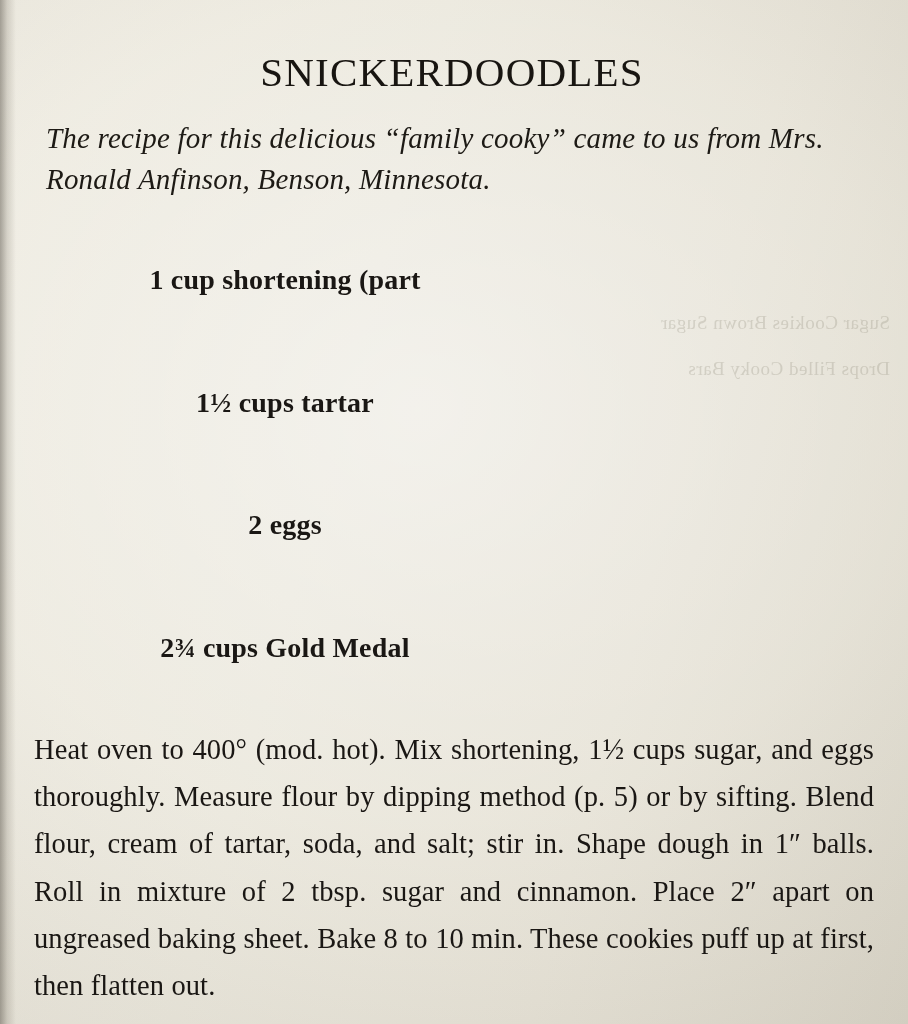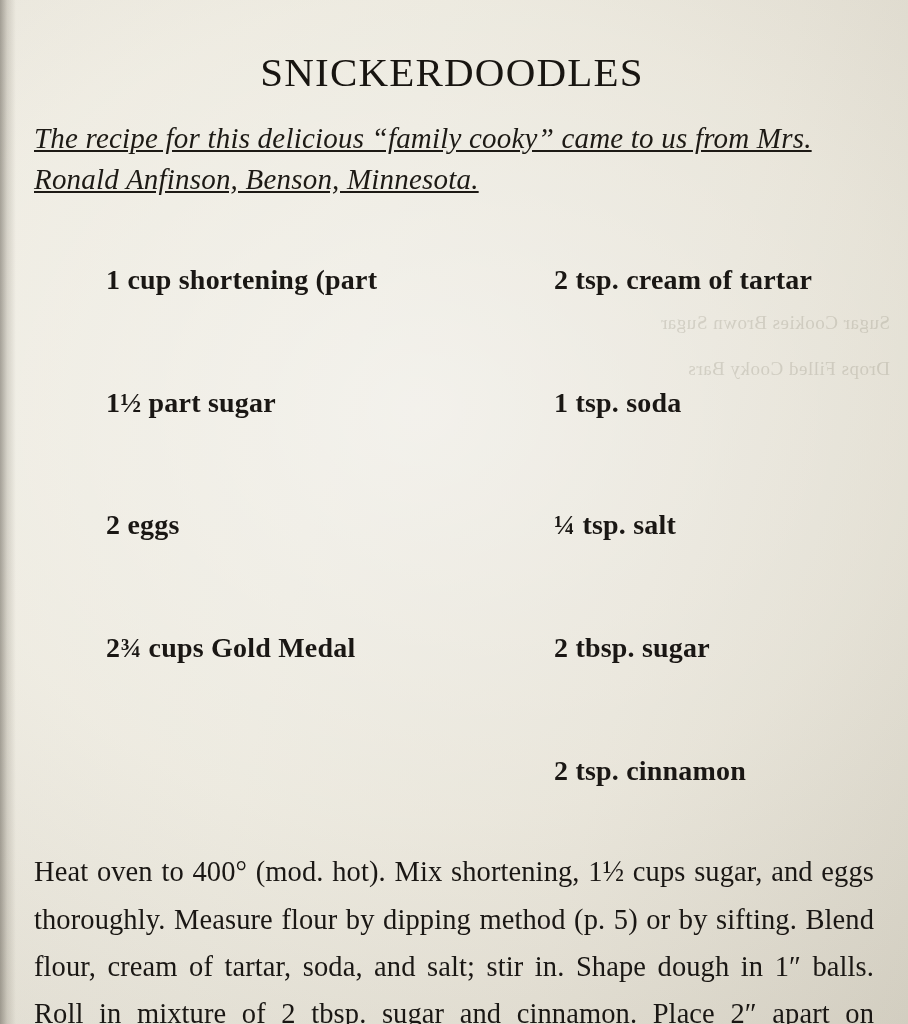--- a/index.html
+++ b/index.html
@@ -61,42 +61,41 @@
     text-align: center;
     font-family: "Liberation Serif", serif;
     font-weight: 400;
     font-size: 41px;
     letter-spacing: 1.2px;
     text-transform: uppercase;
     color: #181511;
   }
 
   .intro {
-    margin: 0 0 20px 4px;
+    margin: 0 0 20px 16px;
     font-style: italic;
     font-size: 29px;
     line-height: 1.40;
     letter-spacing: 0.2px;
     color: #1d1a15;
-    text-decoration: underline;
   }
 
   .ingredients {
     display: flex;
     gap: 18px;
     margin: 0 0 16px 4px;
   }
   .ing-col {
     flex: 0 0 auto;
     font-weight: 700;
     font-size: 28px;
     line-height: 1.46;
     letter-spacing: 0.2px;
   }
-  .ing-col.left { width: 430px; }
+  .ing-col.left { width: 430px; text-align: center; }
   .ing-col.right { width: 400px; }
   .ing-item { white-space: pre-wrap; }
   .ing-item .cont {
     display: block;
     padding-left: 44px;
   }
 
   .method {
     margin: 4px 0 16px 4px;
     font-size: 28.5px;
@@ -121,46 +120,29 @@
 
     <p class="intro">The recipe for this delicious “family cooky” came to us from Mrs. Ronald Anfinson, Benson, Minnesota.</p>
 
     <div class="ingredients">
 
       <div class="ing-col left">
         <div class="ing-item">
           <span>1 cup shortening (part</span>
         </div>
         <div class="ing-item">
-          <span>1½ part sugar</span>
+          <span>1½ cups tartar</span>
         </div>
         <div class="ing-item">
           <span>2 eggs</span>
         </div>
         <div class="ing-item">
           <span>2¾ cups Gold Medal</span>
         </div>
       </div>
 
-      <div class="ing-col right">
-        <div class="ing-item">
-          <span>2 tsp. cream of tartar</span>
-        </div>
-        <div class="ing-item">
-          <span>1 tsp. soda</span>
-        </div>
-        <div class="ing-item">
-          <span>¼ tsp. salt</span>
-        </div>
-        <div class="ing-item">
-          <span>2 tbsp. sugar</span>
-        </div>
-        <div class="ing-item">
-          <span>2 tsp. cinnamon</span>
-        </div>
-      </div>
 
     </div>
 
     <p class="method"><span>Heat oven to 400° (mod. hot). Mix shortening, 1½ cups sugar, and eggs thoroughly. Measure flour by dipping method (p. 5) or by sifting. Blend flour, cream of tartar, soda, and salt; stir in. Shape dough in 1″ balls. Roll in mixture of 2 tbsp. sugar and cinnamon. Place 2″ apart on ungreased baking sheet. Bake 8 to 10 min. These cookies puff up at first, then flatten out. </span></p>
 
   </div>
 </div>
 
 </body></html>

